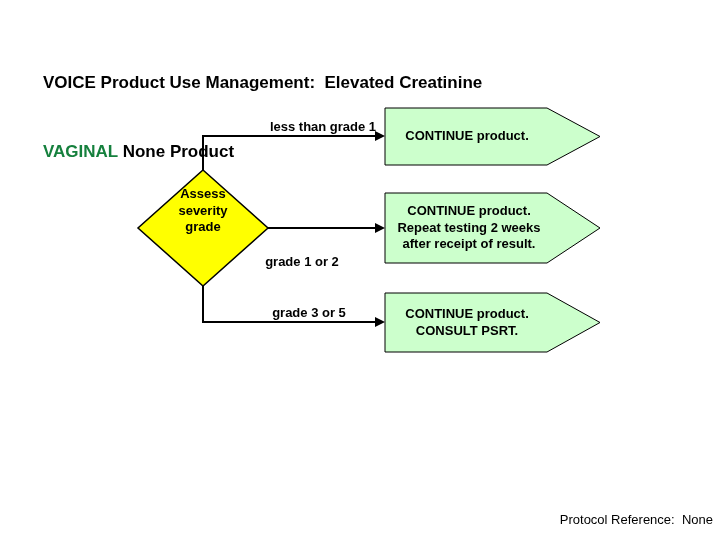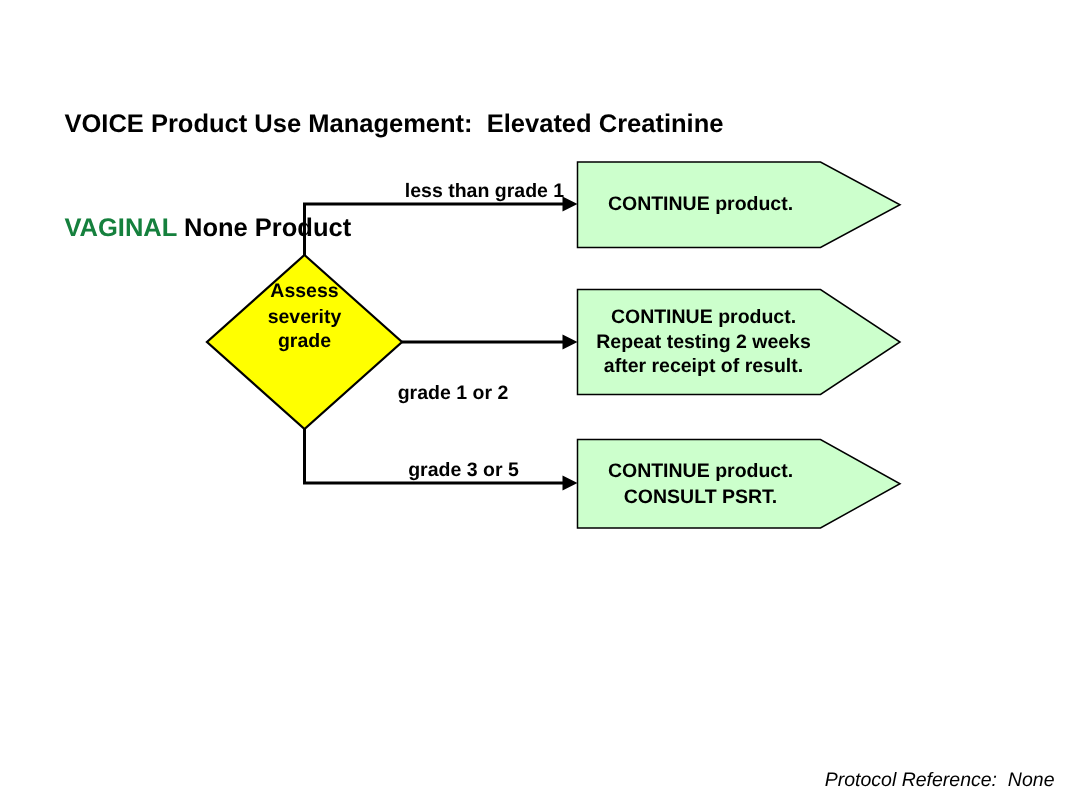--- a/index.html
+++ b/index.html
@@ -48,24 +48,23 @@
     font-weight: bold;
     line-height: 1.3;
     white-space: pre-line;
   }
   .node-text.decision { left: 141px; top: 153px; width: 124px; height: 116px; }
   .node-text.outcome1 { left: 387px; top: 108px; width: 160px; height: 57px; }
   .node-text.outcome2 { left: 383px; top: 193px; width: 172px; height: 70px; }
   .node-text.outcome3 { left: 387px; top: 293px; width: 160px; height: 59px; }
   .footer {
     position: absolute;
-    right: 17px;
+    right: 7px;
     bottom: 13px;
     font-size: 13px;
-    font-style: italic;
     white-space: pre;
   }
 </style>
 </head>
 <body>
 
 <div class="slide">
 
   <svg class="diagram" viewBox="0 0 720 540" aria-hidden="true">
 

